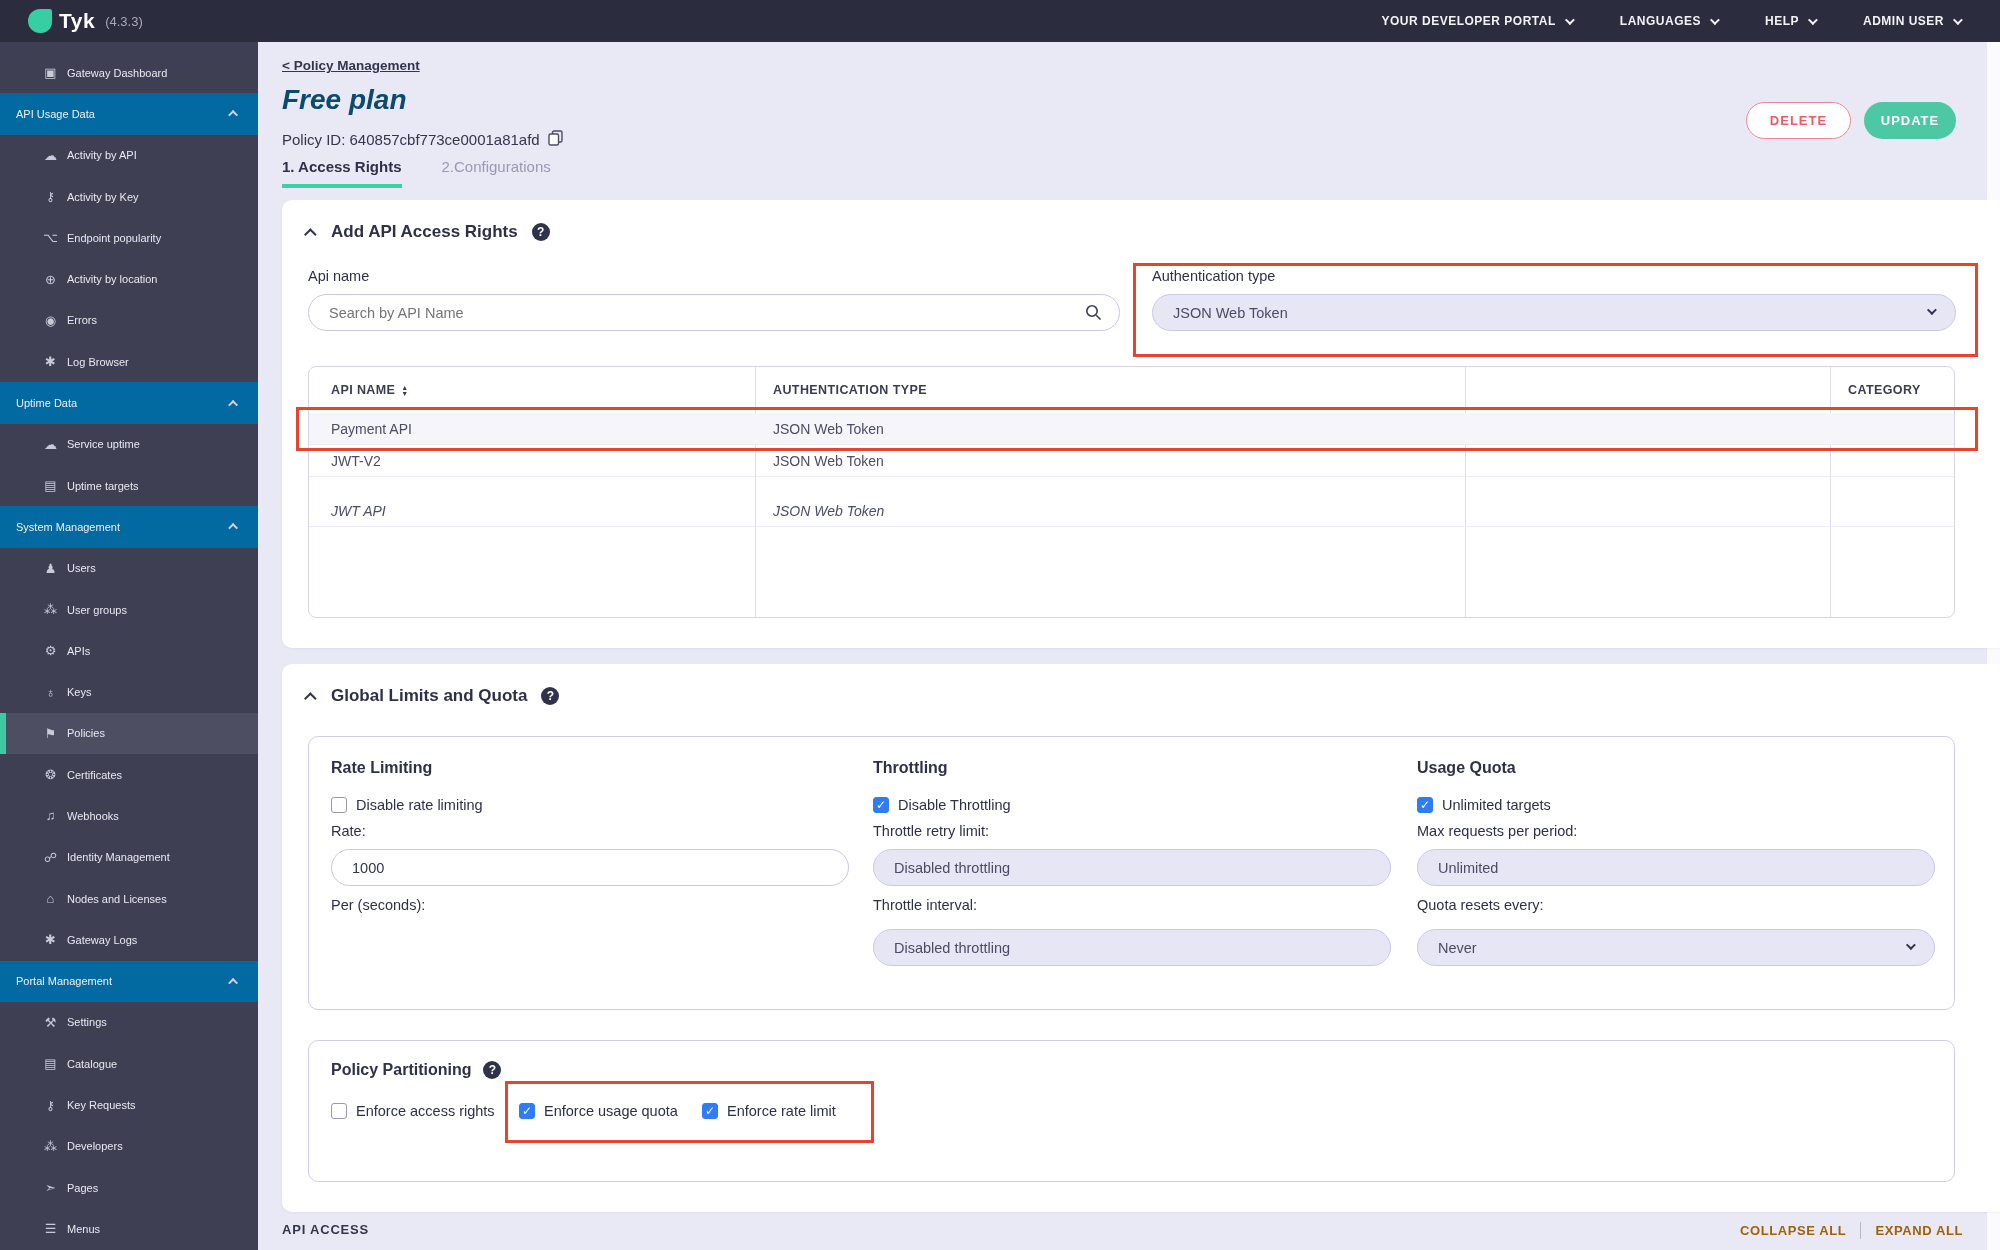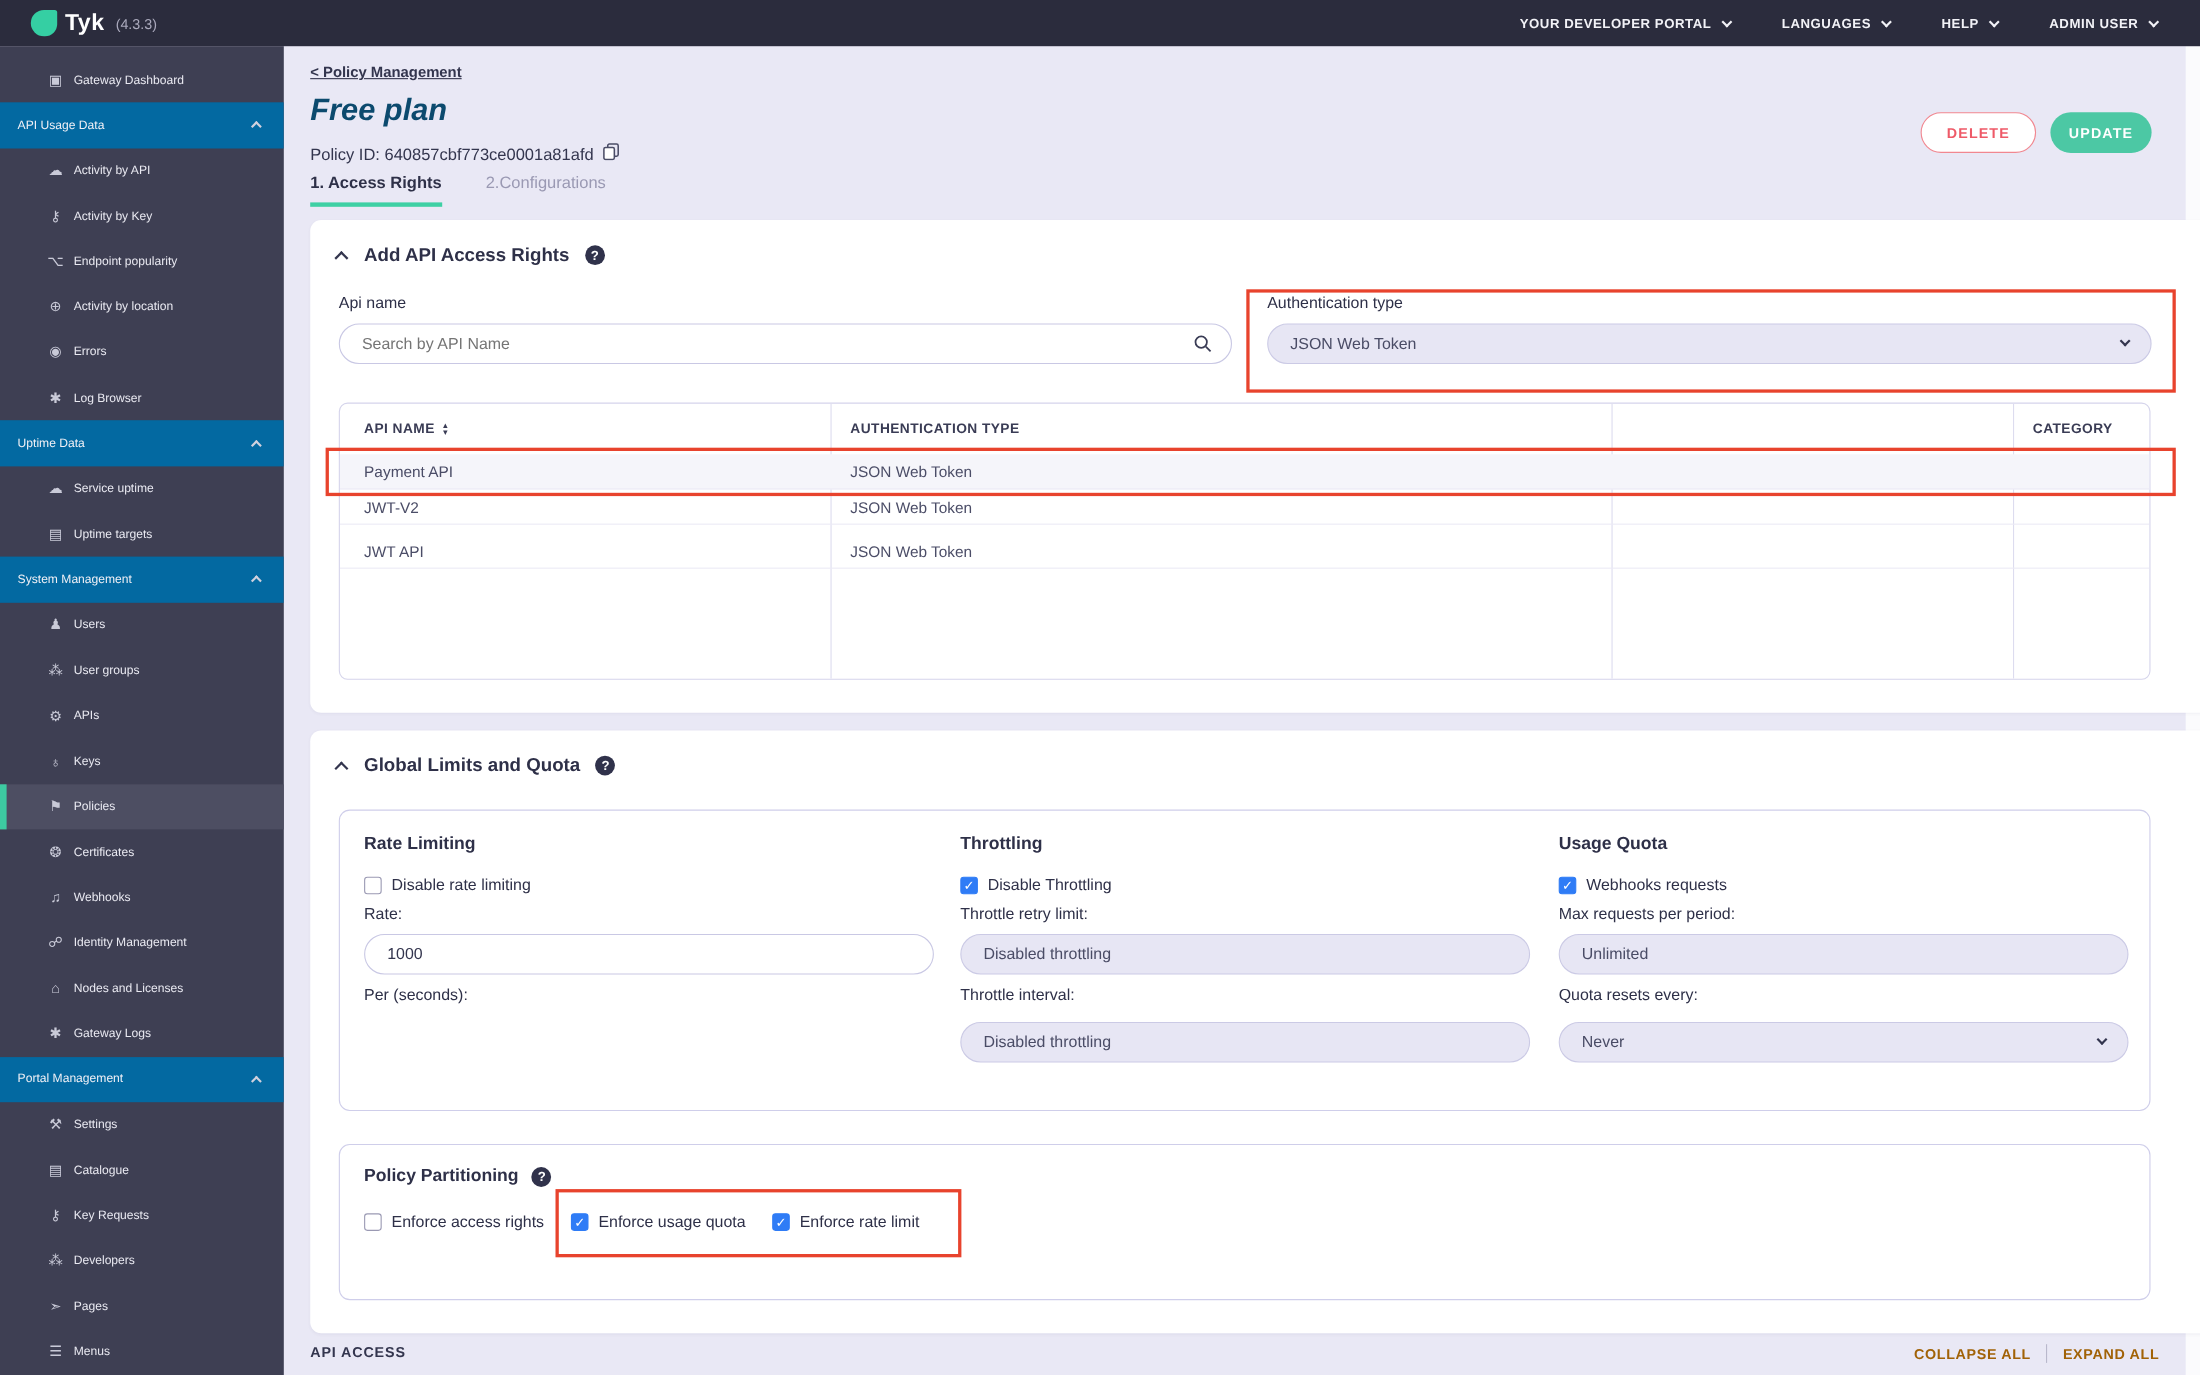--- a/index.html
+++ b/index.html
@@ -343,21 +343,21 @@
             <div class="t-row hl" style="top: 46px;">
               <span class="t-cell" style="left:22px">Payment API</span>
               <span class="t-cell" style="left:464px">JSON Web Token</span>
               <span class="t-cell" style="left:1539px"></span>
             </div>
             <div class="t-row" style="top: 78px;">
               <span class="t-cell" style="left:22px">JWT-V2</span>
               <span class="t-cell" style="left:464px">JSON Web Token</span>
               <span class="t-cell" style="left:1539px"></span>
             </div>
-            <div class="t-row" style="top: 118px;">
+            <div class="t-row" style="top: 128px; font-style: italic;">
               <span class="t-cell" style="left:22px">JWT API</span>
               <span class="t-cell" style="left:464px">JSON Web Token</span>
               <span class="t-cell" style="left:1539px"></span>
             </div>
           </div>
       </div>
 
       <div class="annotation" style="left:851px;top:63px;width:845px;height:94px"></div>
       <div class="annotation" style="left:14px;top:207px;width:1682px;height:44px"></div>
     </div>
@@ -395,21 +395,21 @@
           <div class="fld-label lc-label2">Throttle interval:</div>
           <input class="field disabled lc-input2" disabled="" value="Disabled throttling" style="">
         </div>
 
         <div class="limit-col" style="left:1108px">
           <div class="limit-title">Usage Quota</div>
           <div class="cb-row lc-cb">
             <span class="cb checked">
                 <span class="tick">✓</span>
               </span>
-            <span class="cb-label">Webhooks requests</span>
+            <span class="cb-label">Unlimited targets</span>
           </div>
           <div class="fld-label lc-label1">Max requests per period:</div>
           <input class="field disabled lc-input1" disabled="" value="Unlimited" style="">
           <div class="fld-label lc-label2">Quota resets every:</div>
           <div class="select-box lc-input2" style="position:absolute">
             <div class="field disabled" style="display:flex;align-items:center;">Never</div>
             <span class="chev down"></span>
           </div>
         </div>
       </div>

